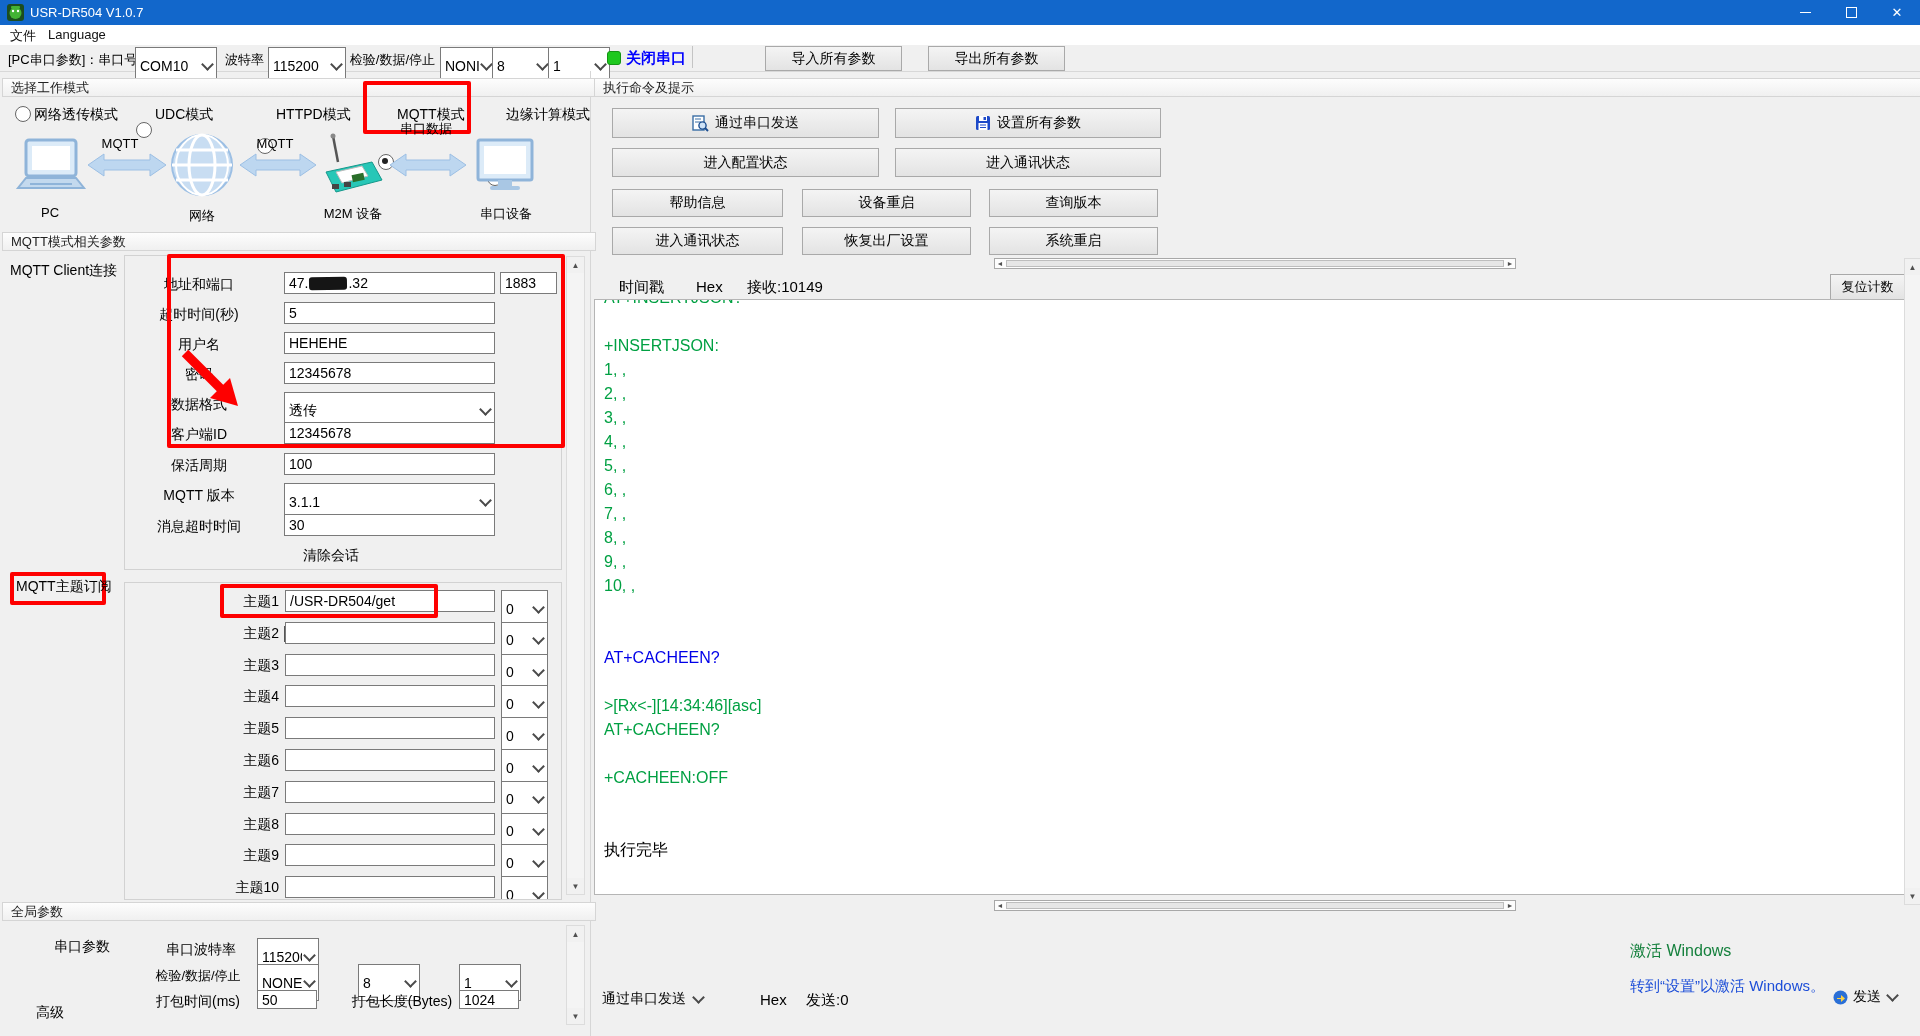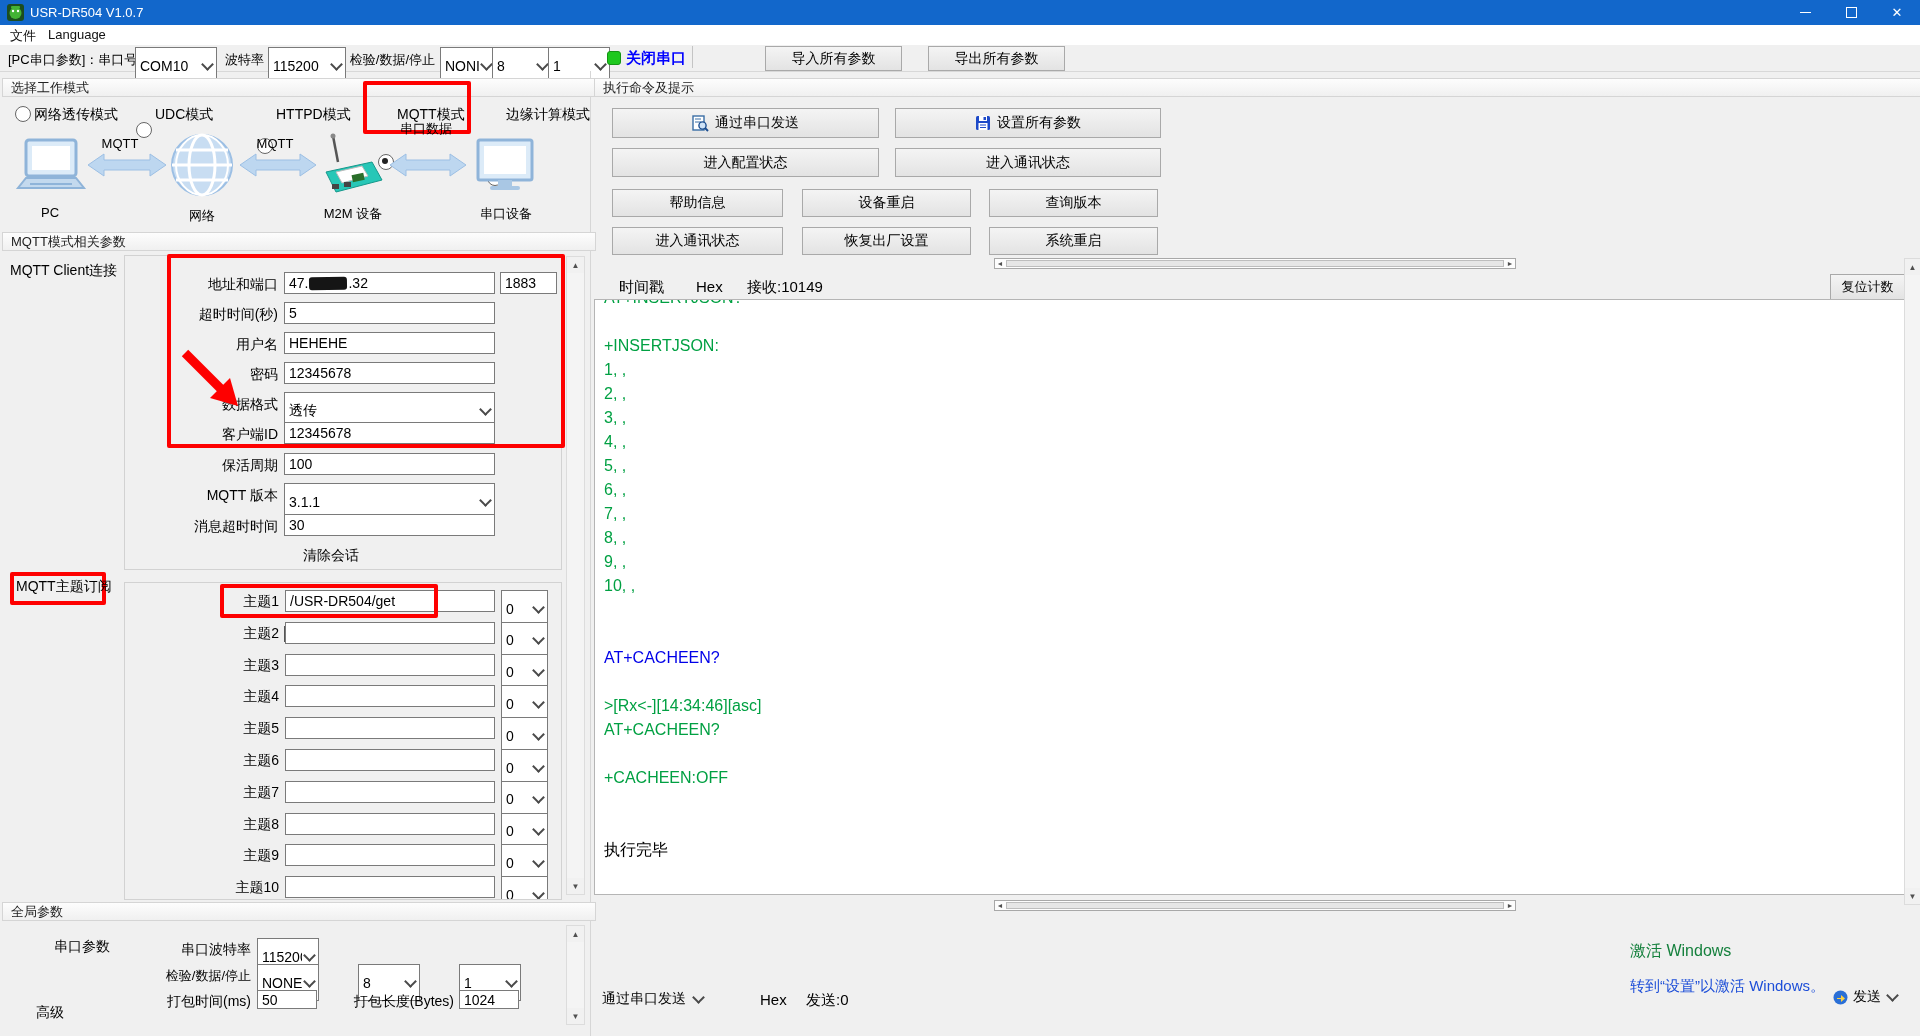--- a/index.html
+++ b/index.html
@@ -23,21 +23,21 @@
   .chev{width:7px;height:7px;border-right:2px solid #4a4a4a;border-bottom:2px solid #4a4a4a;transform:rotate(45deg);flex:0 0 auto;margin-left:3px;margin-top:-3px;}
   .btn{background:linear-gradient(#f4f4f4,#e3e3e3);border:1px solid #a9a9a9;font-size:14px;color:#000;
        display:flex;align-items:center;justify-content:center;white-space:nowrap;}
   .hdr{background:linear-gradient(#fdfdfd,#f0f0f0);border:1px solid #d5d5d5;font-size:13px;color:#222;
        display:flex;align-items:center;padding-left:8px;}
   .groupbox{border:1px solid #d2d2d2;}
   .chk{width:14px;height:14px;background:#fff;border:1px solid #555;position:relative;}
   .chk.checked::after{content:"✓";position:absolute;left:1px;top:-2px;font-size:13px;color:#222;}
   .radio{width:14px;height:14px;background:#fff;border:1px solid #666;border-radius:50%;position:relative;}
   .radio.sel::after{content:"";position:absolute;left:3px;top:3px;width:6px;height:6px;border-radius:50%;background:#222;}
-  .fieldlbl{font-size:14px;text-align:right;white-space:nowrap;}
+  .fieldlbl{font-size:14px;text-align:center;white-space:nowrap;}
   .red-box{border:4px solid #fe0000;border-radius:2px;}
   .censor{display:inline-block;width:38px;height:13px;background:#151515;border-radius:3px;margin:0 1px;transform:rotate(-1deg);}
   
   .vscroll{background:#f4f4f4;border:1px solid #dcdcdc;}
   .scroll-arrow{position:absolute;left:0;width:100%;height:16px;display:flex;align-items:center;justify-content:center;font-size:8px;color:#505050;background:#f1f1f1;}
   .hscroll{background:#fdfdfd;border:1px solid #a8a8a8;}
   .hscroll .harrow{position:absolute;top:0;width:10px;height:100%;display:flex;align-items:center;justify-content:center;font-size:7px;color:#505050;}
   .hthumb{position:absolute;top:1px;height:5px;background:#e6e6e6;border:1px solid #bdbdbd;}
   
   .log-area{background:#fff;border:1px solid #b5b5b5;overflow:hidden;padding-left:9px;}

